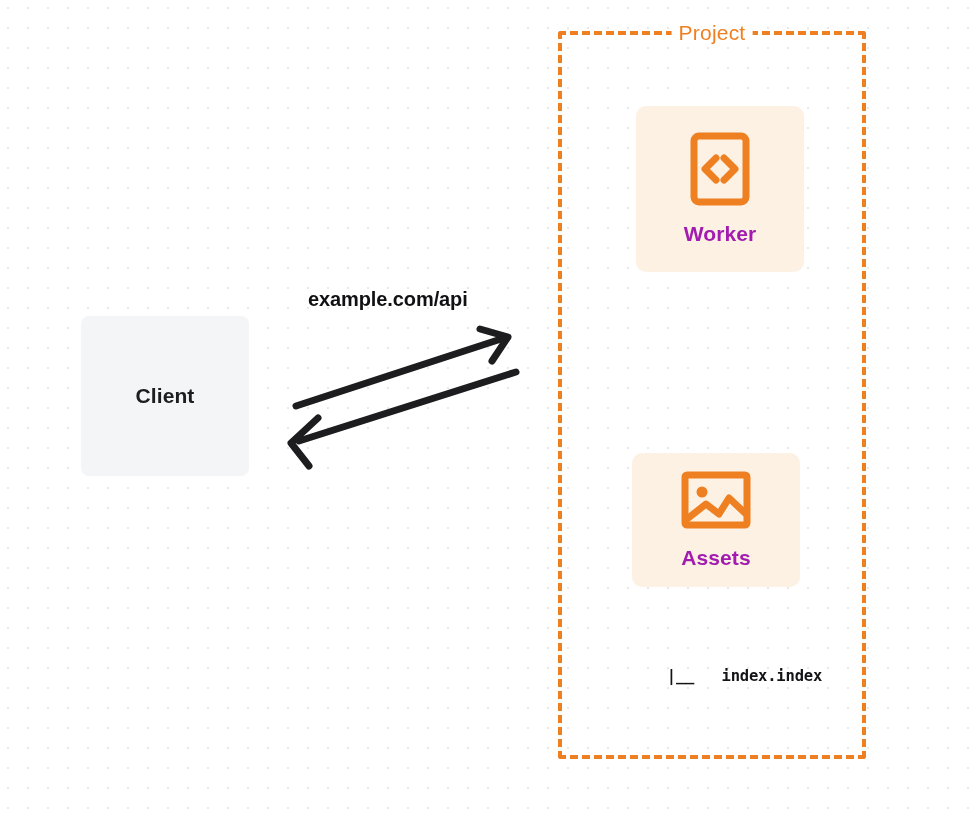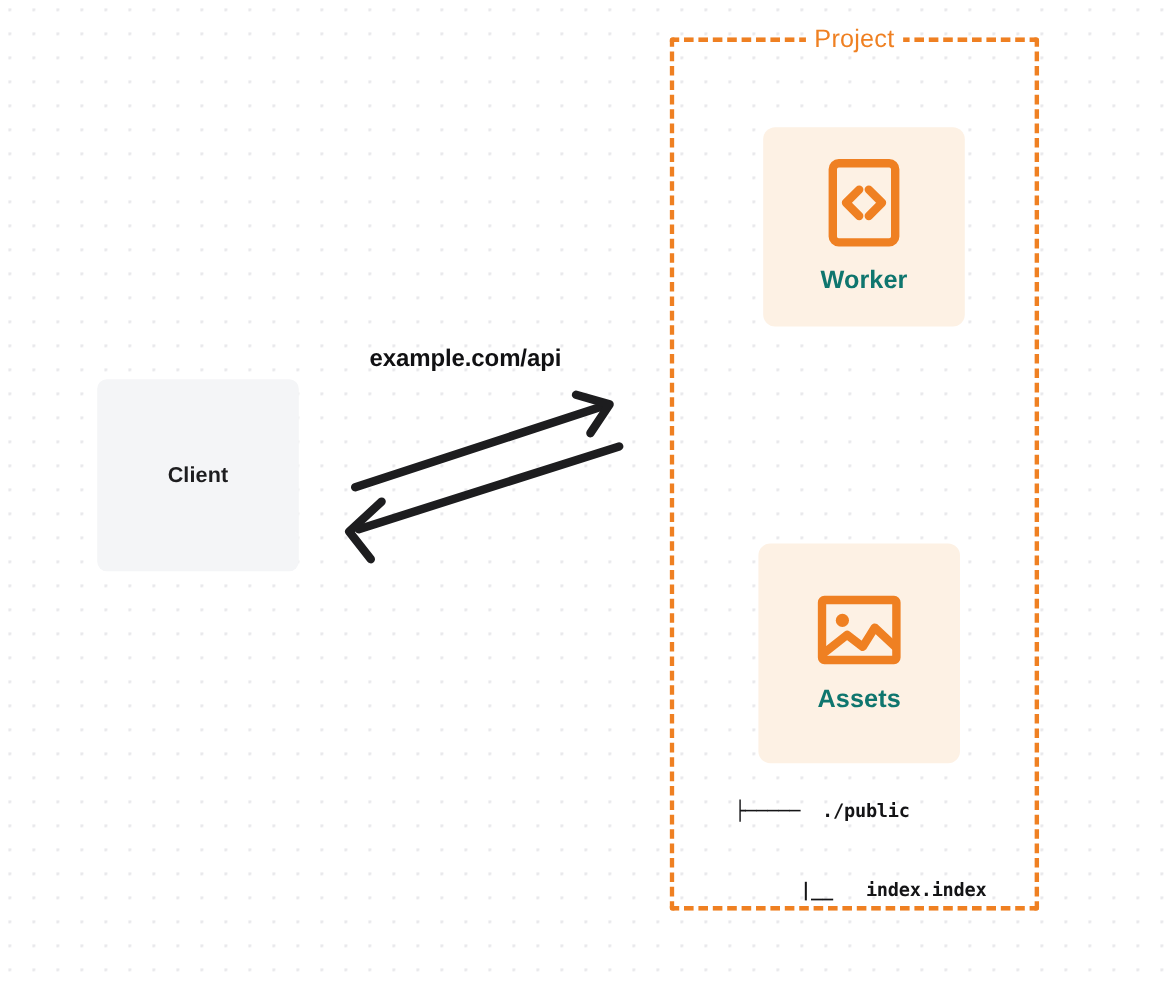--- a/index.html
+++ b/index.html
@@ -31,21 +31,21 @@
     top: 316px;
     width: 168px;
     height: 160px;
     background: #f4f5f7;
     border-radius: 8px;
     display: flex;
     align-items: center;
     justify-content: center;
   }
   #client-box .box-label {
-    font-size: 18px;
+    font-size: 21px;
     font-weight: bold;
     color: #1d1d1f;
     letter-spacing: .1px;
   }
 
   
   #connector-layer {
     position: absolute;
     left: 0;
     top: 0;
@@ -103,32 +103,32 @@
   #worker-card {
     left: 74px;
     top: 71px;
     width: 168px;
     height: 166px;
   }
   #assets-card {
     left: 70px;
     top: 418px;
     width: 168px;
-    height: 183px;
+    height: 134px;
   }
   .service-card .card-icon {
     display: block;
     line-height: 0;
   }
   #worker-card .card-icon { margin-bottom: 16px; }
   #assets-card .card-icon { margin-bottom: 16px; }
   .service-card .card-label {
     font-size: 21px;
     font-weight: bold;
-    color: #0f766e;
+    color: #a21caf;
     letter-spacing: .1px;
   }
 
   
   #file-tree {
     position: absolute;
     left: 50px;
     top: 586px;
     font-family: "DejaVu Sans Mono", monospace;
     font-size: 15.5px;
@@ -184,19 +184,18 @@
         <svg width="70" height="60" viewBox="0 0 70 60" xmlns="http://www.w3.org/2000/svg">
           <rect x="4" y="5" width="62" height="50" rx="2" ry="2" fill="none" stroke="#ef8022" stroke-width="7"></rect>
           <circle cx="21" cy="22" r="5.5" fill="#ef8022"></circle>
           <polyline points="6,49 25,34 38,44 48,28 65,44" fill="none" stroke="#ef8022" stroke-width="7" stroke-linecap="round" stroke-linejoin="round"></polyline>
         </svg>
       </span>
       <span class="card-label">Assets</span>
     </div>
 
     <div id="file-tree">
-      <span class="tree-row">├─────  ./public</span>
       <span class="tree-row">      |__   index.index</span>
       
     </div>
 
   </div>
 </div>
 
 </body></html>

